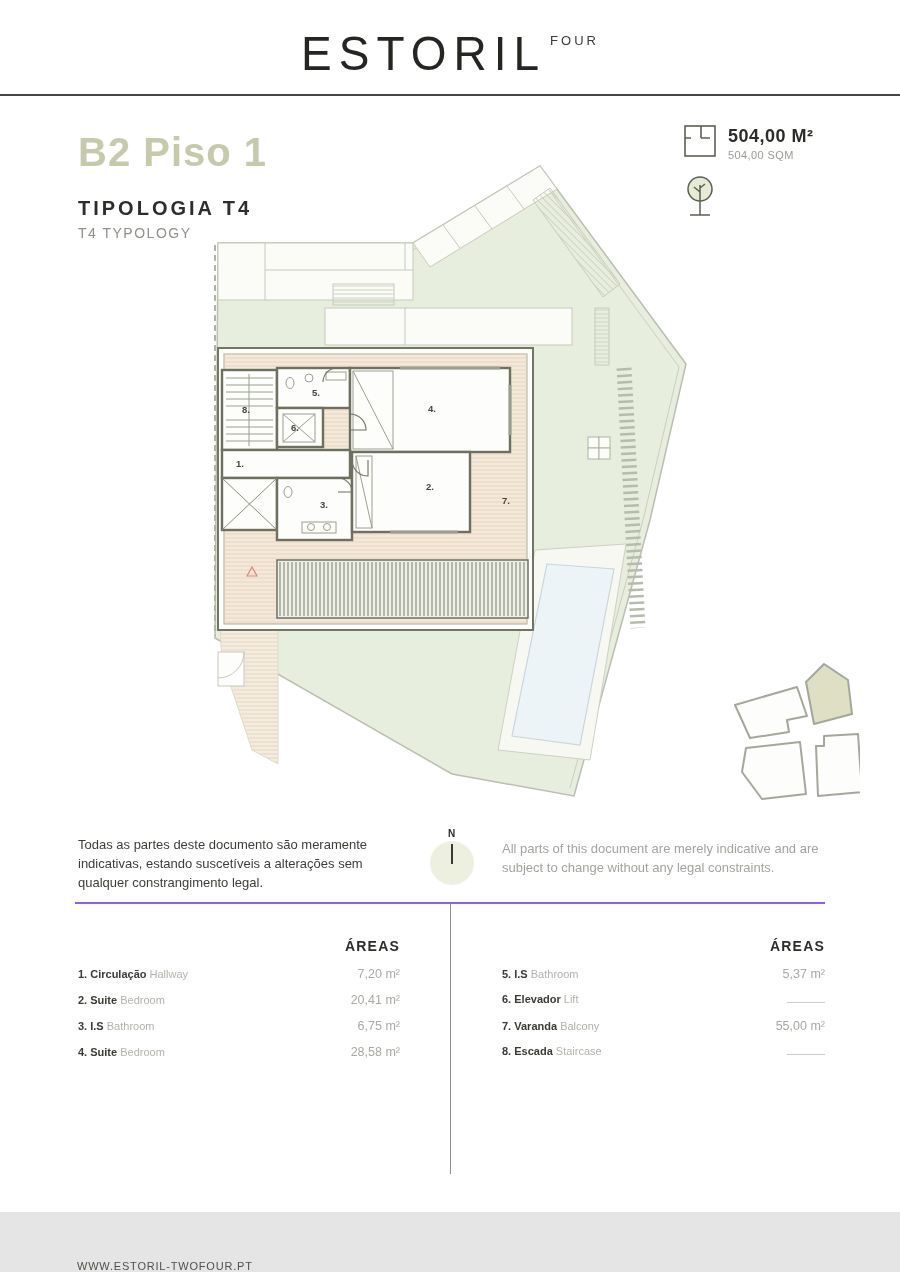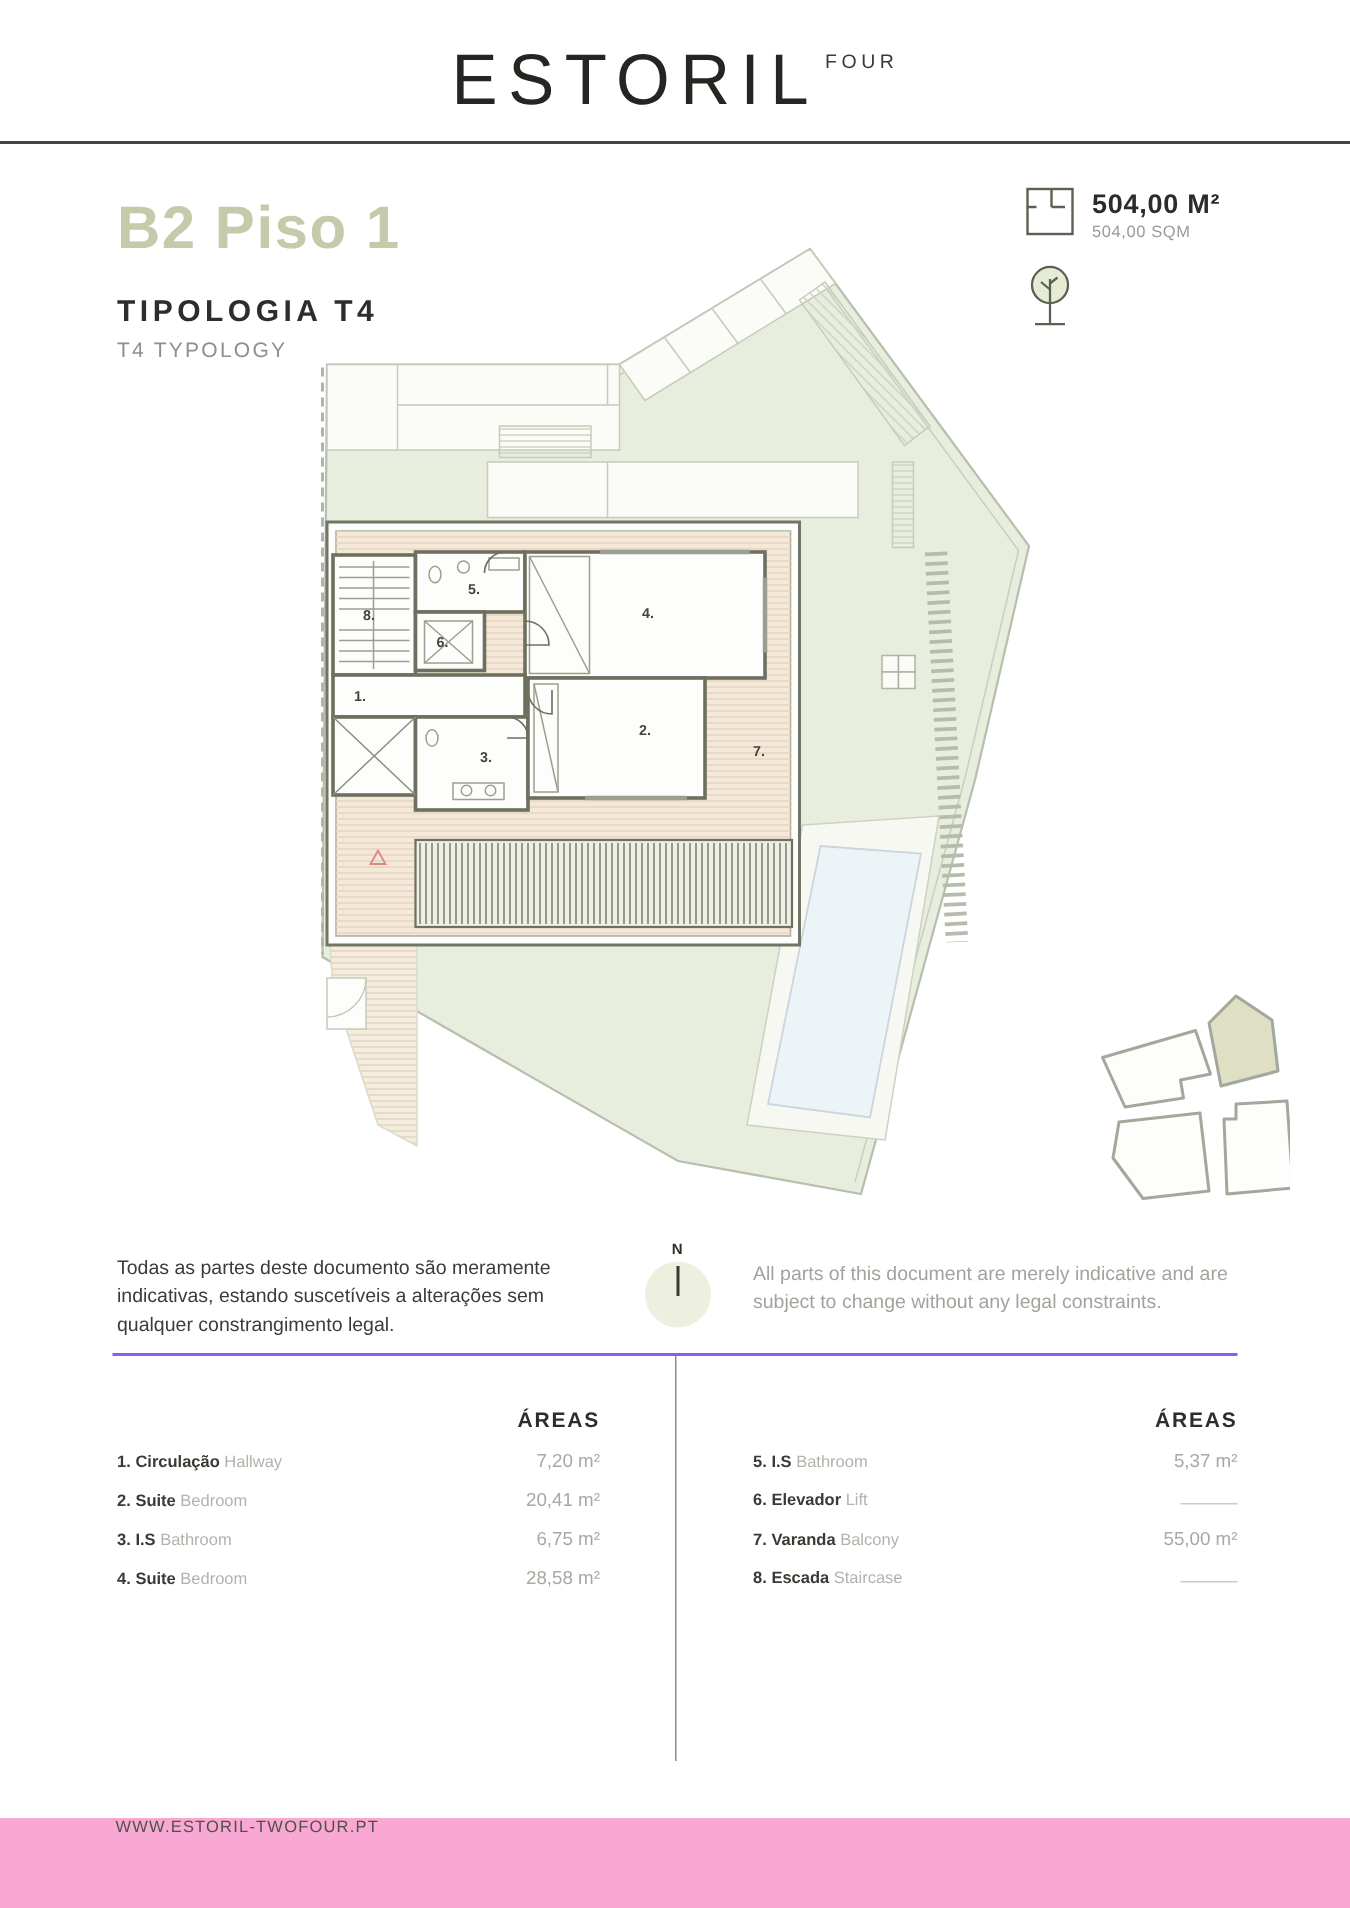--- a/index.html
+++ b/index.html
@@ -41,22 +41,22 @@
   .tcol-left  { left:3px;   width:322px; }
   .tcol-right { left:427px; width:323px; }
   .tcol-header { text-align:right; margin-top:34px; font-size:14px; font-weight:bold; letter-spacing:1.2px; color:#2d2d29; }
   .trow { display:flex; justify-content:space-between; align-items:baseline; margin-top:13px; height:13px; }
   .trow:first-of-type { margin-top:31px; }
   .trow-name { font-size:11px; font-weight:bold; color:#3a3a35; white-space:nowrap; }
   .trow-en { font-weight:normal; color:#b2b2ac; }
   .trow-area { font-size:12.5px; color:#a9a9a3; white-space:nowrap; }
   .trow-noval { display:inline-block; width:38px; border-bottom:1px solid #cbcbc5; height:10px; }
 
-  .footer { position:absolute; left:0; bottom:0; width:900px; height:60px; background:#f9a8d4;
-    display:flex; justify-content:space-between; align-items:flex-start; padding:0 77px;
+  .footer { position:absolute; left:0; bottom:0; width:900px; height:60px; background:#e5e5e5;
+    display:flex; justify-content:space-between; align-items:flex-end; padding:0 77px;
     font-size:11px; letter-spacing:0.8px; color:#50504a; }
 </style>
 </head>
 <body>
 
 <div class="logo-wrap">
   <span class="logo-main">ESTORIL</span>
   <span class="logo-sub">FOUR</span>
 </div>
 <div class="top-rule"></div>

